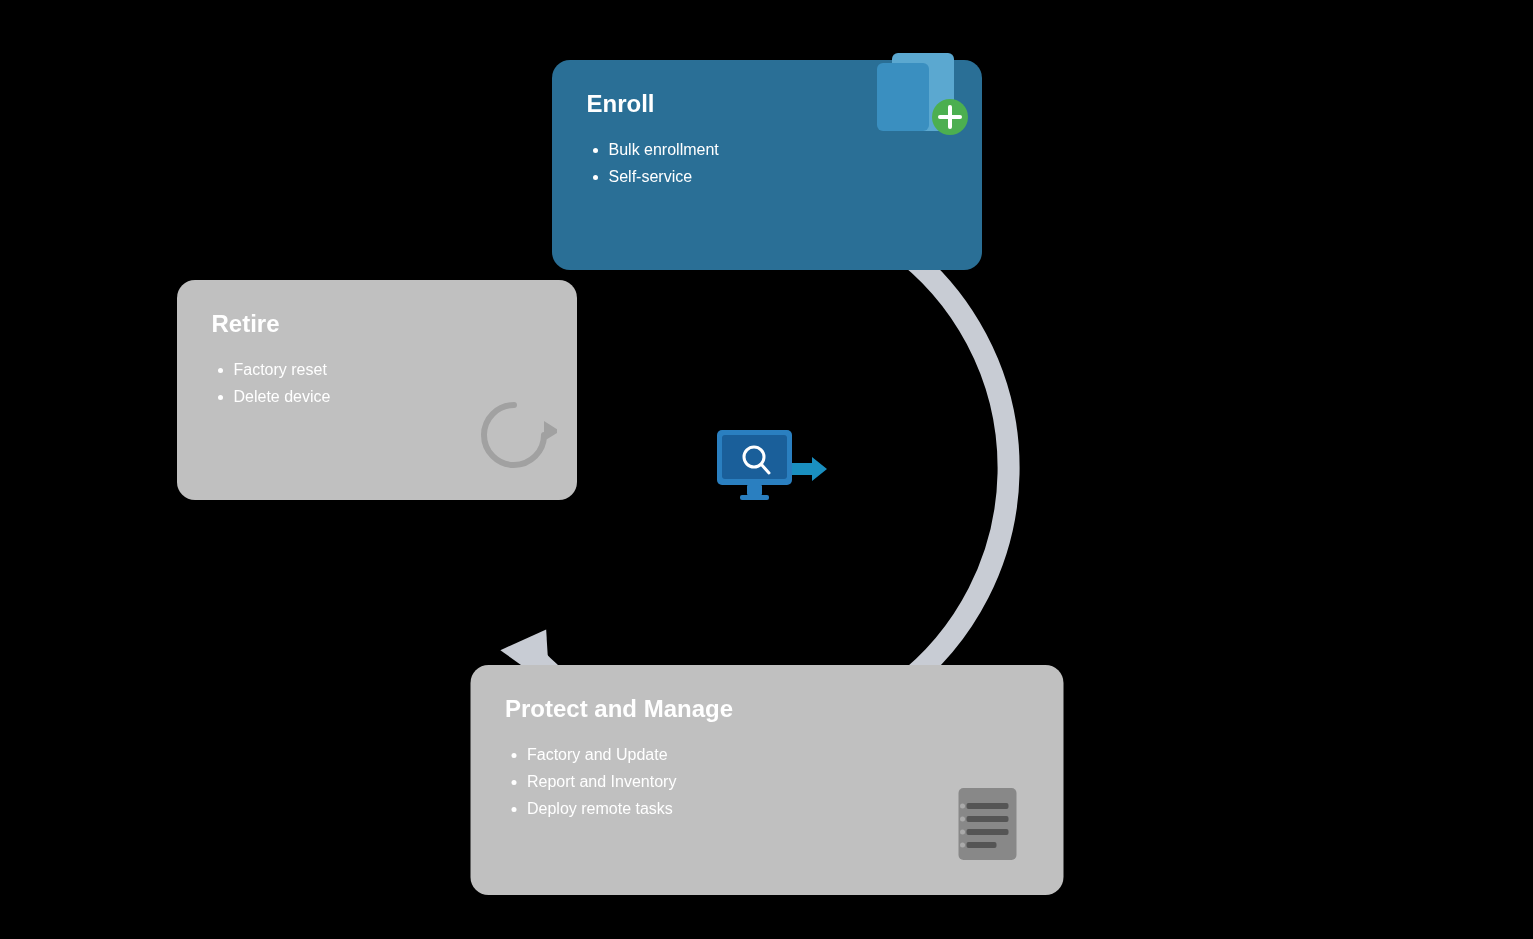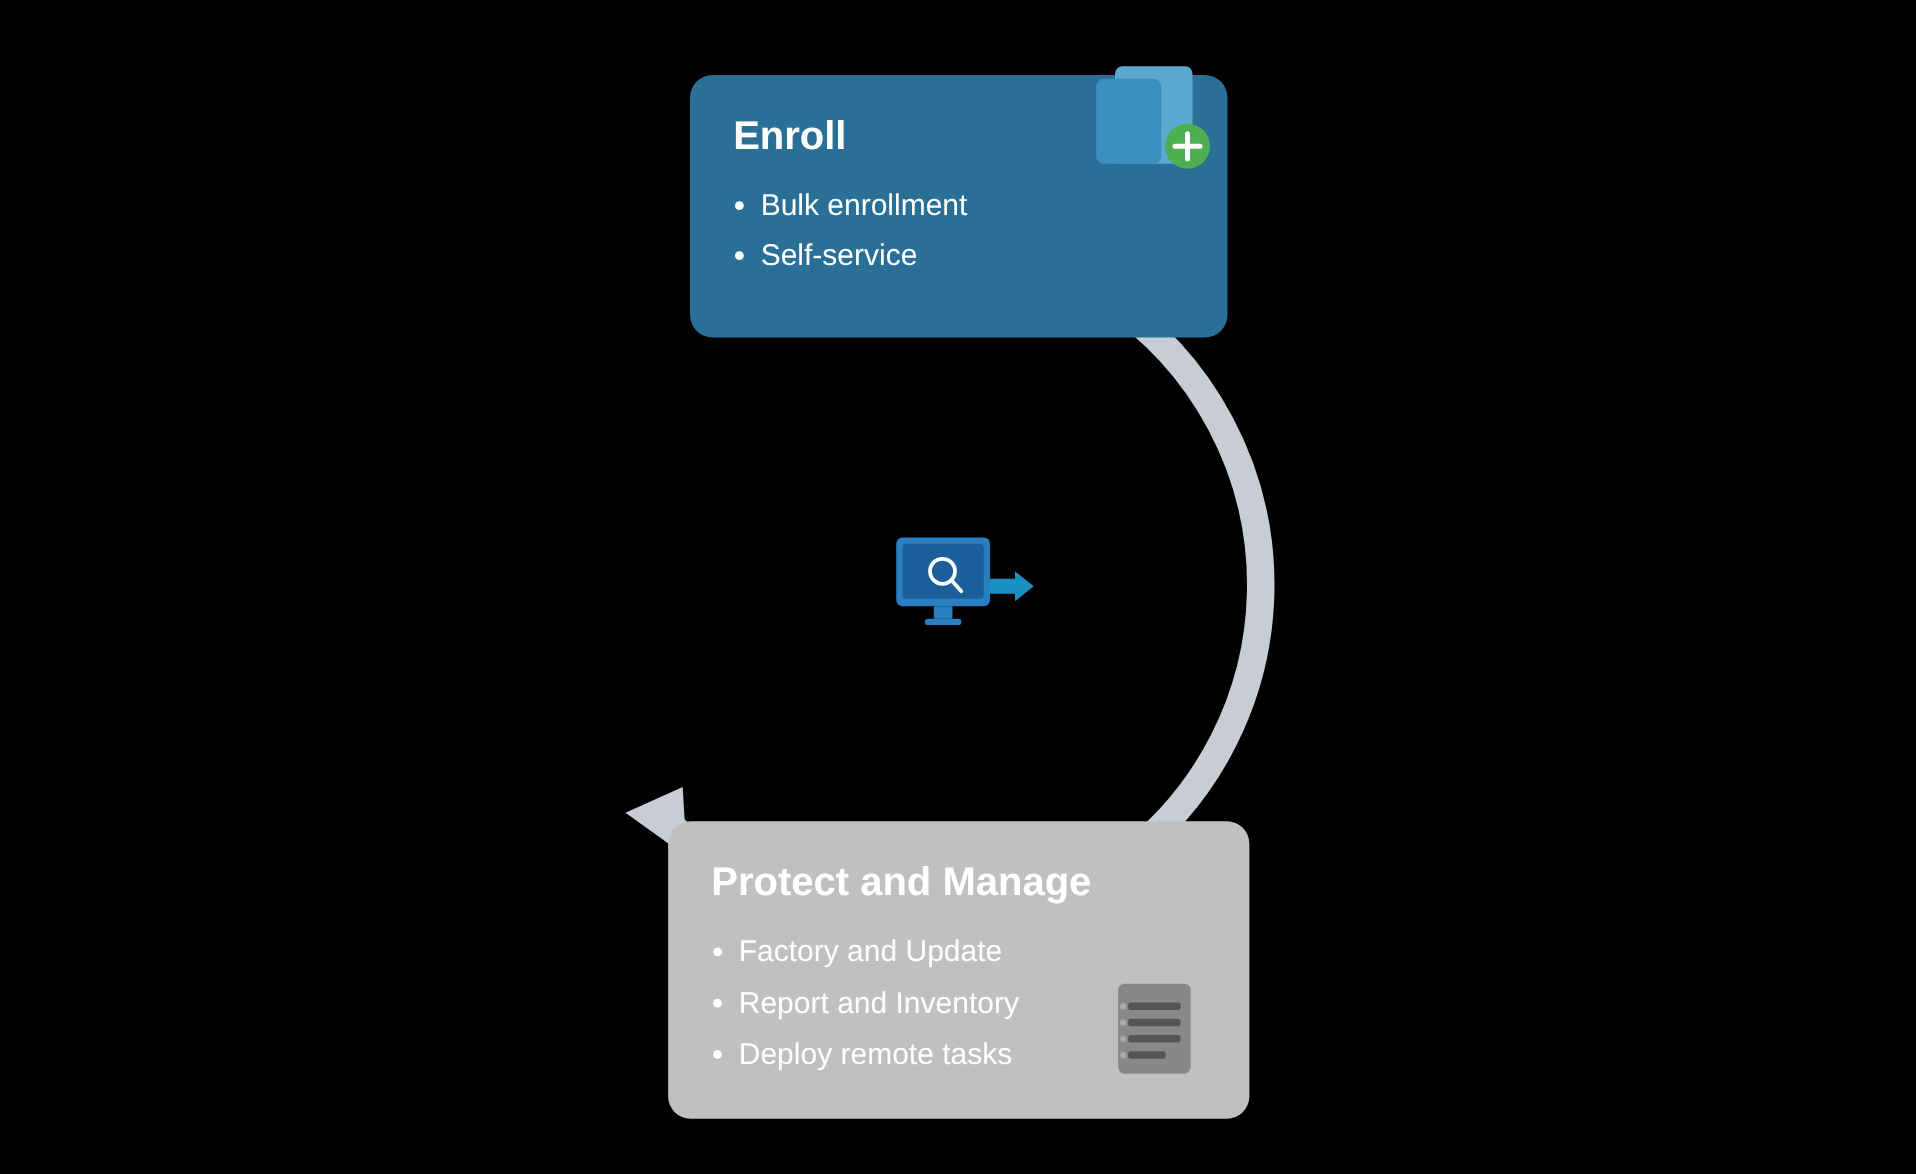--- a/index.html
+++ b/index.html
@@ -57,33 +57,33 @@
 
     .card-retire {
       background: #c0c0c0;
       top: 260px;
       left: 0px;
       width: 390px;
       min-height: 220px;
     }
 
     .card-title {
-      font-size: 32px;
+      font-size: 24px;
       font-weight: 700;
       color: #fff;
       margin-bottom: 18px;
     }
 
     .card-list {
       list-style: disc;
       padding-left: 22px;
     }
 
     .card-list li {
-      font-size: 24px;
+      font-size: 16px;
       color: #fff;
       line-height: 1.7;
     }
 
     
     .center-icon {
       position: absolute;
       top: 50%;
       left: 50%;
       transform: translate(-50%, -50%);
@@ -170,21 +170,21 @@
       </svg>
     </div>
     <h2 class="card-title">Enroll</h2>
     <ul class="card-list">
       <li>Bulk enrollment</li>
       <li>Self-service</li>
     </ul>
   </div>
 
 
-  <div class="card card-protect" style="position:absolute; bottom:15px; left:50%; transform:translateX(-50%); width:465px; min-height:230px;">
+  <div class="card card-protect" style="position:absolute; bottom:15px; left:50%; transform:translateX(-50%); width:593px; min-height:230px;">
 
     <div class="protect-icon" style="position:absolute; bottom:18px; right:25px;">
       <svg width="90" height="90" viewBox="0 0 90 90">
 
         <rect x="10" y="5" width="58" height="72" rx="5" fill="#888"></rect>
 
         <rect x="18" y="20" width="42" height="6" rx="2" fill="#555"></rect>
         <rect x="18" y="33" width="42" height="6" rx="2" fill="#555"></rect>
         <rect x="18" y="46" width="42" height="6" rx="2" fill="#555"></rect>
         <rect x="18" y="59" width="30" height="6" rx="2" fill="#555"></rect>
@@ -196,20 +196,35 @@
       </svg>
     </div>
     <h2 class="card-title" style="color:#fff;">Protect and Manage</h2>
     <ul class="card-list">
       <li>Factory and Update</li>
       <li>Report and Inventory</li>
       <li>Deploy remote tasks</li>
     </ul>
   </div>
 
+  <div class="card card-retire" style="position:absolute; top:250px; left:10px; width:400px; min-height:220px;">
+
+    <div class="retire-icon" style="position:absolute; bottom:18px; right:20px;">
+      <svg width="85" height="85" viewBox="0 0 85 85">
+        <path d="M 42 12 A 30 30 0 1 0 72 42" stroke="#888" stroke-width="6" fill="none" stroke-linecap="round"></path>
+
+        <polygon points="72,28 72,48 88,38" fill="#888"></polygon>
+      </svg>
+    </div>
+    <h2 class="card-title" style="color:#fff;">Retire</h2>
+    <ul class="card-list">
+      <li>Factory reset</li>
+      <li>Delete device</li>
+    </ul>
+  </div>
 
   <div class="center-icon">
     <svg width="120" height="100" viewBox="0 0 120 100">
 
       <rect x="5" y="5" width="75" height="55" rx="5" fill="#2a7fc0"></rect>
       <rect x="10" y="10" width="65" height="44" rx="3" fill="#1a5f9a"></rect>
 
       <rect x="35" y="60" width="15" height="10" rx="1" fill="#2a7fc0"></rect>
       <rect x="28" y="70" width="29" height="5" rx="2" fill="#2a7fc0"></rect>
 

